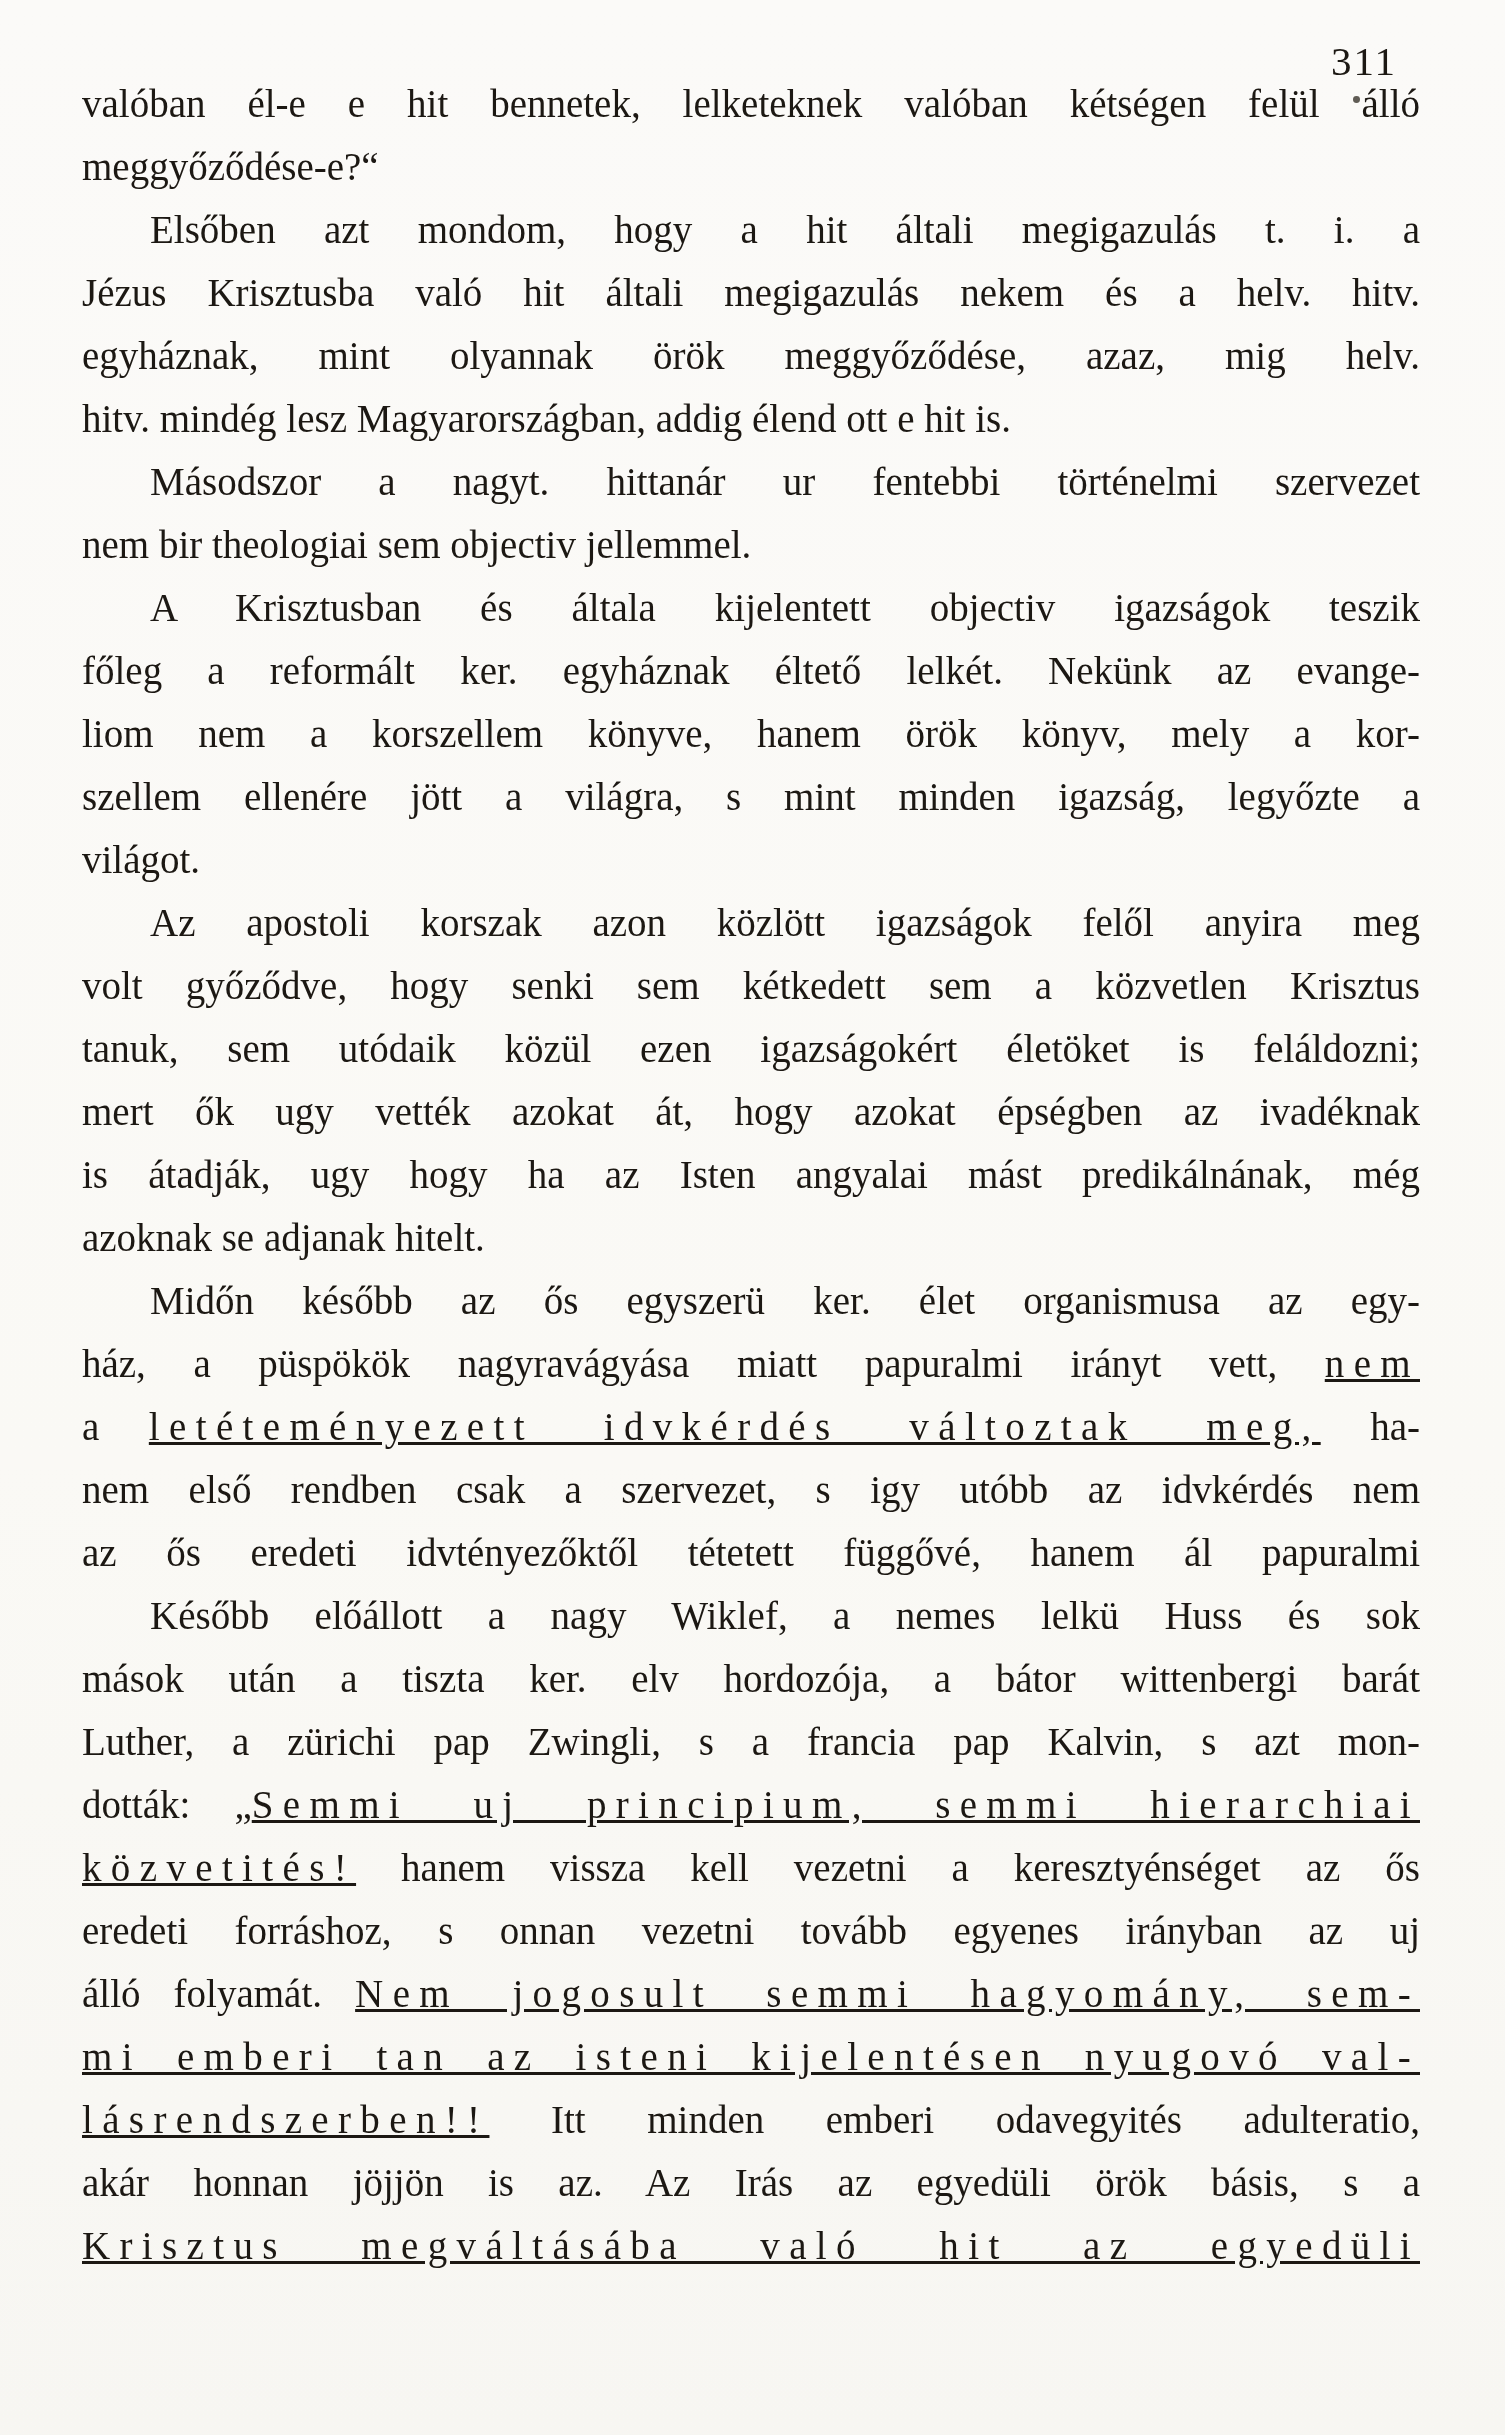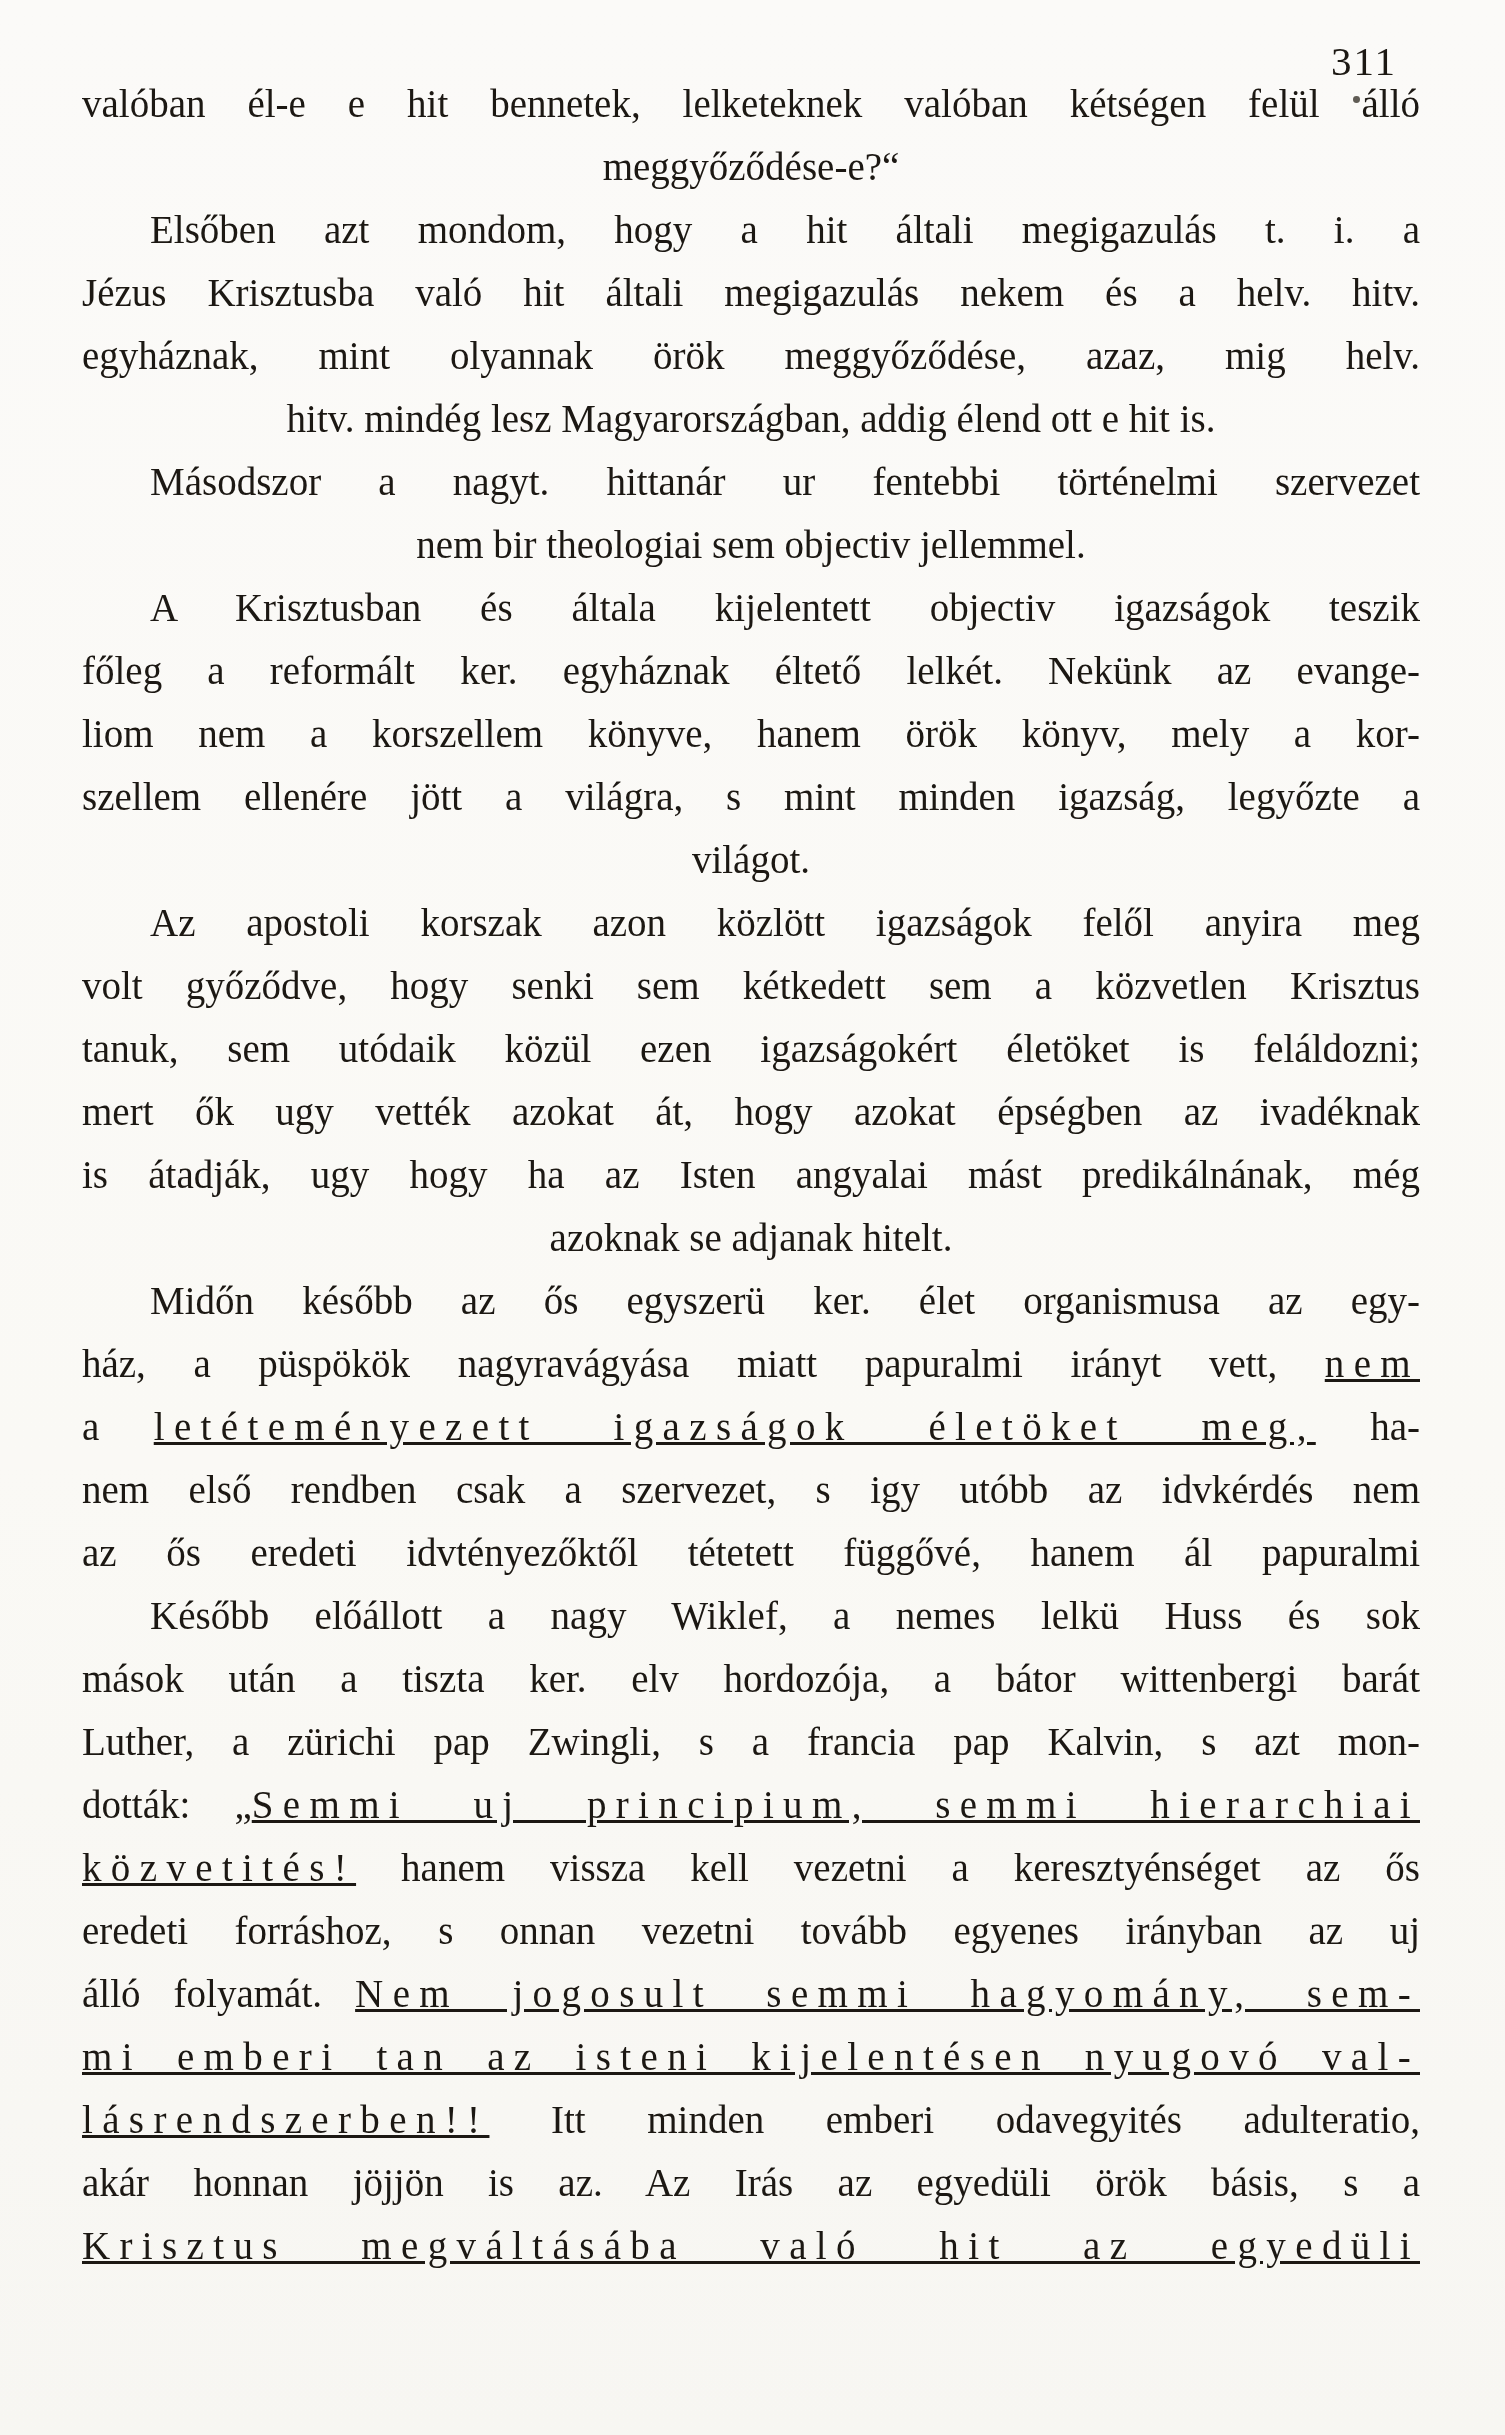--- a/index.html
+++ b/index.html
@@ -45,21 +45,21 @@
     overflow:hidden;
     text-align:justify;
     white-space:normal;
   }
   .line::after{
     content:"";
     display:inline-block;
     width:100%;
     height:0;
   }
-  .line.no-justify{text-align:center;}
+  .line.no-justify{text-align:left;}
   .line.no-justify::after{content:none;}
   .line.indent{text-indent:68px;}
   .sp{
     letter-spacing:0.24em;
     word-spacing:0.28em;
     text-decoration:underline;
   }
 </style>
 </head>
 <body>
@@ -82,21 +82,21 @@
       <div class="line"><span>szellem ellenére jött a világra, s mint minden igazság, legyőzte a</span></div>
       <div class="line no-justify"><span>világot.</span></div>
       <div class="line indent"><span>Az apostoli korszak azon közlött igazságok felől anyira meg</span></div>
       <div class="line"><span>volt győződve, hogy senki sem kétkedett sem a közvetlen Krisztus</span></div>
       <div class="line"><span>tanuk, sem utódaik közül ezen igazságokért életöket is feláldozni;</span></div>
       <div class="line"><span>mert ők ugy vették azokat át, hogy azokat épségben az ivadéknak</span></div>
       <div class="line"><span>is átadják, ugy hogy ha az Isten angyalai mást predikálnának, még</span></div>
       <div class="line no-justify"><span>azoknak se adjanak hitelt.</span></div>
       <div class="line indent"><span>Midőn később az ős egyszerü ker. élet organismusa az egy-</span></div>
       <div class="line"><span>ház, a püspökök nagyravágyása miatt papuralmi irányt vett, </span><span class="sp">nem</span></div>
-      <div class="line"><span>a </span><span class="sp">letéteményezett igazságok életöket meg,</span><span> ha-</span></div>
+      <div class="line"><span>a </span><span class="sp">letéteményezett idvkérdés változtak meg,</span><span> ha-</span></div>
       <div class="line"><span>nem első rendben csak a szervezet, s igy utóbb az idvkérdés nem</span></div>
       <div class="line"><span>az ős eredeti idvtényezőktől tétetett függővé, hanem ál papuralmi</span></div>
       <div class="line indent"><span>Később előállott a nagy Wiklef, a nemes lelkü Huss és sok</span></div>
       <div class="line"><span>mások után a tiszta ker. elv hordozója, a bátor wittenbergi barát</span></div>
       <div class="line"><span>Luther, a zürichi pap Zwingli, s a francia pap Kalvin, s azt mon-</span></div>
       <div class="line"><span>dották: „</span><span class="sp">Semmi uj principium, semmi hierarchiai</span></div>
       <div class="line"><span class="sp">közvetités!</span><span> hanem vissza kell vezetni a keresztyénséget az ős</span></div>
       <div class="line"><span>eredeti forráshoz, s onnan vezetni tovább egyenes irányban az uj</span></div>
       <div class="line"><span>álló folyamát. </span><span class="sp">Nem jogosult semmi hagyomány, sem-</span></div>
       <div class="line"><span class="sp">mi emberi tan az isteni kijelentésen nyugovó val-</span></div>

